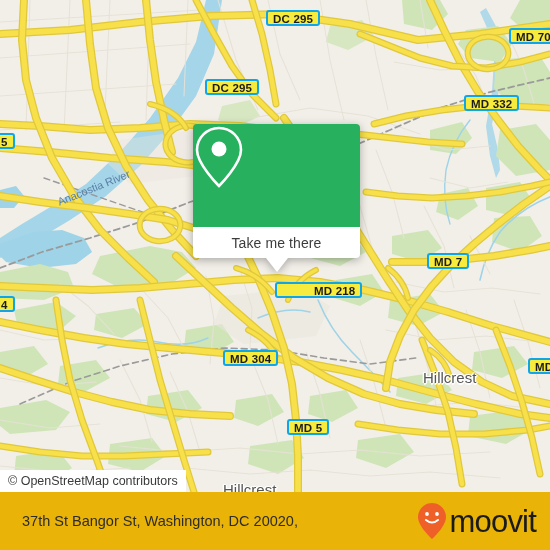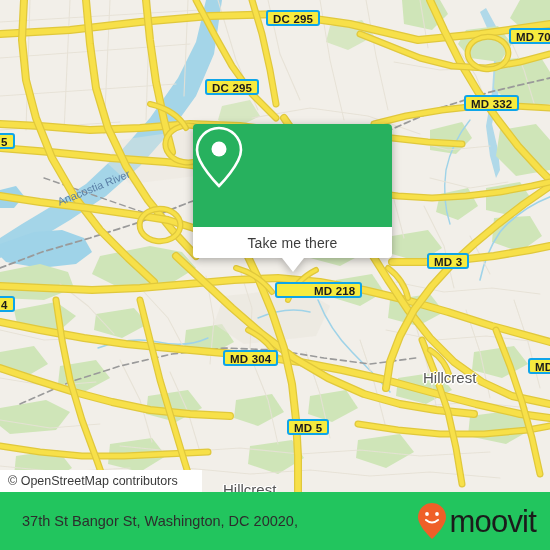--- a/index.html
+++ b/index.html
@@ -47,21 +47,21 @@
       1px 1px 0 rgba(255,255,255,.9),-1px -1px 0 rgba(255,255,255,.9);
   }
   .water-label{
     font-size:11px;
     color:#5a7fa6;
     transform-origin:left center;
   }
 
   
   .popup{
-    position:absolute;left:193px;top:124px;width:199px;
+    position:absolute;left:193px;top:124px;width:167px;
     filter:drop-shadow(0 2px 4px rgba(0,0,0,.30));
   }
   .popup-head{
     background:#27b15e;
     height:103px;
     border-radius:4px 4px 0 0;
     display:flex;align-items:center;justify-content:center;
   }
   .popup-foot{
     background:#ffffff;
@@ -77,29 +77,29 @@
     width:0;height:0;
     border-left:11px solid transparent;
     border-right:11px solid transparent;
     border-top:14px solid #ffffff;
   }
 
   
   .attrib{
     position:absolute;left:0;top:470px;
     background:#ffffff;
-    padding:3px 24px 3px 8px;
+    padding:3px 8px 3px 8px;
     font-size:12.5px;color:#3a3a3a;
     line-height:16px;
   }
 
   
   .footer{
     position:absolute;left:0;top:492px;width:550px;height:58px;
-    background:#22c55e;
+    background:#eab308;
     display:flex;align-items:center;justify-content:space-between;
     box-sizing:border-box;padding:0 14px 0 22px;
   }
   .footer-text{
     font-size:14.5px;color:#2d2d2d;line-height:20px;
   }
   .footer-text div{white-space:nowrap;}
   .logo{display:flex;align-items:center;gap:2px;}
   .logo-word{
     font-size:31px;color:#1b1b1b;font-weight:normal;letter-spacing:-.8px;
@@ -342,21 +342,21 @@
     </svg>
 
     <div class="maplabel city-label" style="left:423px;top:369px;">Hillcrest</div>
     <div class="maplabel city-label" style="left:223px;top:481px;">Hillcrest</div>
     <div class="maplabel water-label" style="left:58px;top:196px;transform:rotate(-22deg);">Anacostia River</div>
 
     <div class="shield" style="left:266px;top:10px;">DC 295</div>
     <div class="shield" style="left:205px;top:79px;">DC 295</div>
     <div class="shield" style="left:509px;top:28px;">MD 704</div>
     <div class="shield" style="left:464px;top:95px;">MD 332</div>
-    <div class="shield" style="left:427px;top:253px;">MD 3</div>
+    <div class="shield" style="left:427px;top:253px;">MD 7</div>
     <div class="shield" style="left:275px;top:282px;padding-left:37px;">MD 218</div>
     <div class="shield" style="left:223px;top:350px;">MD 304</div>
     <div class="shield" style="left:287px;top:419px;">MD 5</div>
     <div class="shield" style="left:170px;top:158px;margin-left:28px;">DC</div>
     <div class="shield" style="left:528px;top:358px;">MD</div>
     <div class="shield" style="left:-6px;top:133px;">5</div>
     <div class="shield" style="left:-6px;top:296px;">4</div>
 
     <div class="popup">
       <div class="popup-head">

